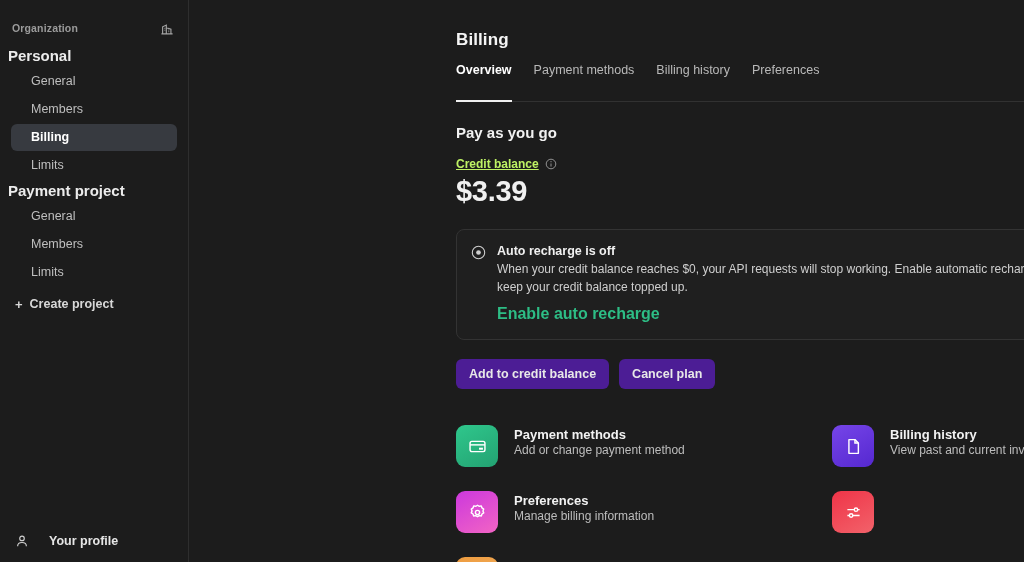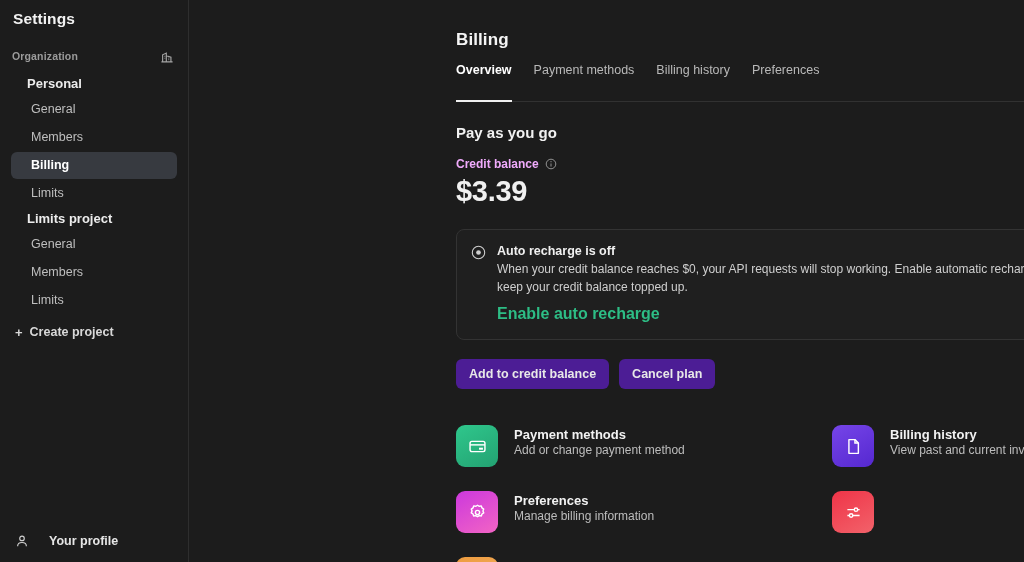--- a/index.html
+++ b/index.html
@@ -27,22 +27,22 @@
   .group-head {
     display: flex; align-items: flex-start; justify-content: space-between;
     padding: 0 14px 0 12px; height: 18px; margin-bottom: 5px;
   }
   .group-label {
     font-size: 10.5px; font-weight: bold; color: #9b9b9b; letter-spacing: .15px;
   }
   .group-icon { width: 14px; height: 14px; color: #a5a5a5; display: block; }
   .group-icon svg { display: block; }
   .entity-name {
-    font-size: 13px; font-weight: bold; color: #ececec;
-    padding: 3px 0 3px 27px; line-height: 16px;
+    font-size: 15px; font-weight: bold; color: #ececec;
+    padding: 3px 0 3px 8px; line-height: 16px;
   }
   .sub-item {
     font-size: 12.5px; color: #bfbfbf;
     margin: 1px 11px; padding: 5px 0 5px 20px;
     border-radius: 6px; line-height: 17px;
     cursor: pointer;
   }
   .sub-item.active {
     background: #373a40; color: #ffffff; font-weight: bold;
   }
@@ -82,21 +82,21 @@
   .tab.active::after {
     content: ""; position: absolute; left: 0; right: 0; bottom: -1px;
     height: 2px; background: #f0f0f0;
   }
   .section-title {
     font-size: 15px; font-weight: bold; color: #f2f2f2; margin-top: 22px;
   }
   .balance-row {
     display: flex; align-items: center; gap: 6px; margin-top: 16px;
   }
-  .balance-label { font-size: 12px; font-weight: bold; color: #f0abfc; }
+  .balance-label { font-size: 12px; font-weight: bold; color: #bef264; text-decoration: underline; }
   .info-icon { width: 12px; height: 12px; color: #9d9d9d; cursor: pointer; }
   .info-icon svg { display: block; }
   .balance-amount {
     font-size: 29px; font-weight: bold; color: #f0f0f0;
     margin-top: 4px; letter-spacing: -.3px;
   }
 
   
   .alert {
     margin-top: 21px; border: 1px solid #333333; border-radius: 8px;
@@ -136,40 +136,39 @@
   }
   .card-icon svg { display: block; }
   .card-title { font-size: 13px; font-weight: bold; color: #f2f2f2; line-height: 16px; }
   .card-desc { font-size: 12px; color: #bdbdbd; line-height: 15px; }
   .card-text { padding-top: 2px; }
 </style>
 </head>
 <body>
 
 <aside class="sidebar">
-  <div class="settings-title">Settings</div>
 
   <nav class="nav">
 
     <div class="group-head">
       <span class="group-label">Organization</span>
       <span class="group-icon">
         <svg viewBox="0 0 16 16" width="14" height="14" fill="none" stroke="currentColor" stroke-width="1.3">
           <path d="M3 13.5V5.5l4.2-2v10M7.2 13.5V6.5l5.3 1.6v5.4M1.6 13.6h12.8"></path>
           <path d="M9.4 9.2h1.2M9.4 11.1h1.2M5 7.2h1.1M5 9.4h1.1" stroke-width="1"></path>
         </svg>
       </span>
     </div>
     <div class="entity-name">Personal</div>
     <div class="sub-item">General</div>
     <div class="sub-item">Members</div>
     <div class="sub-item active">Billing</div>
     <div class="sub-item">Limits</div>
 
-    <div class="entity-name">Limits project</div>
+    <div class="entity-name">Payment project</div>
     <div class="sub-item">General</div>
     <div class="sub-item">Members</div>
     <div class="sub-item">Limits</div>
 
     <div class="create-project">
       <span class="plus-glyph">+</span>
       <span>Create project</span>
     </div>
   </nav>
 

